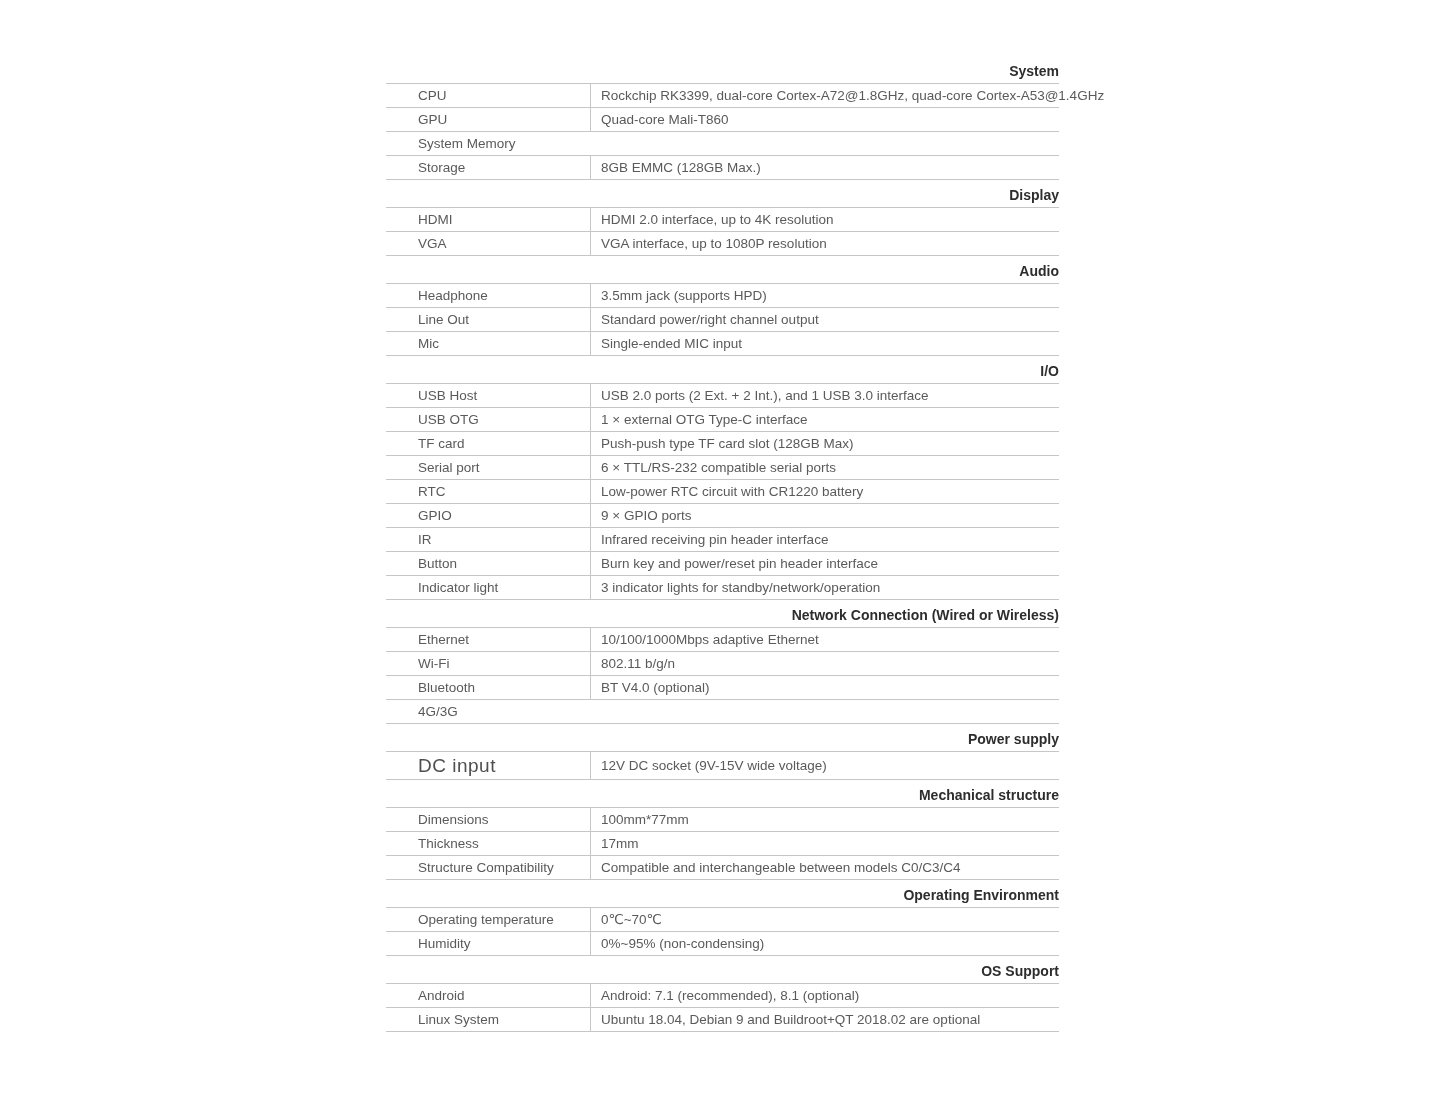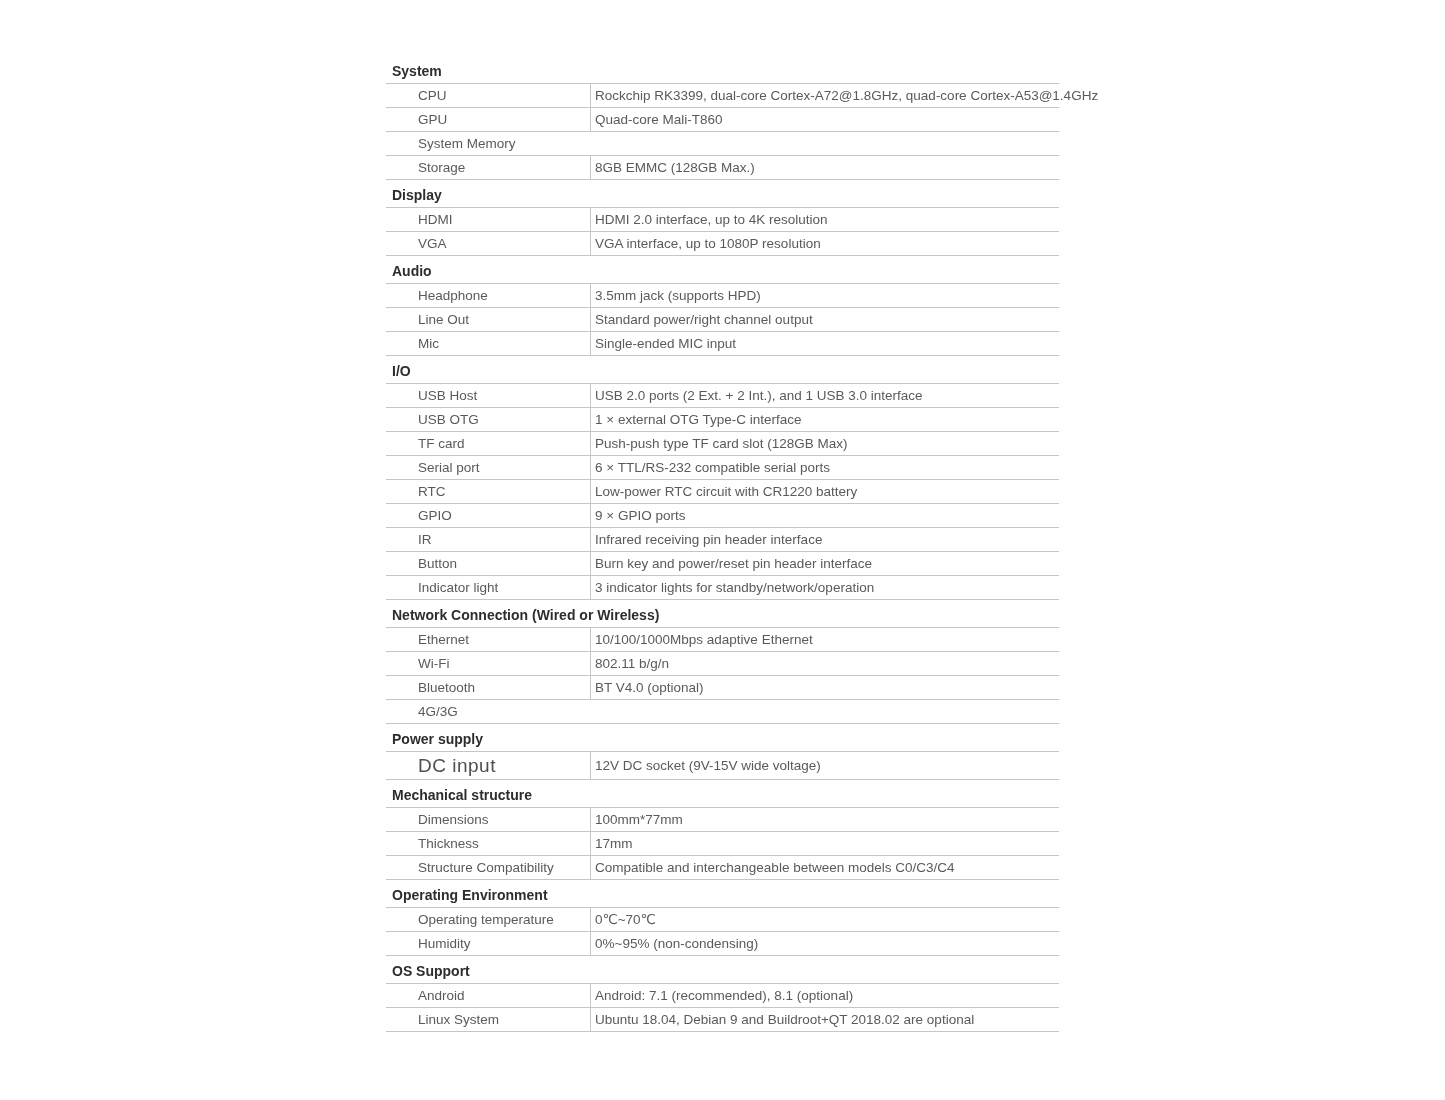--- a/index.html
+++ b/index.html
@@ -16,21 +16,21 @@
     overflow: hidden;
   }
   .spec-table {
     position: absolute;
     left: 386px;
     top: 60px;
     width: 673px;
     color: #5a5a5a;
     font-size: 13.5px;
   }
-  .spec-section { margin-top: 4px; }
+  .spec-section { margin-top: 4px; text-align: right; }
   .spec-section:first-child { margin-top: 0; }
   .section-title {
     font-weight: 700;
     font-size: 14px;
     color: #2d2d2d;
     padding: 3px 0 4px 6px;
     border-bottom: 1px solid #c6c6c6;
     line-height: 16px;
   }
   .spec-row {
@@ -47,21 +47,21 @@
   }
   .cell.label {
     width: 147px;
     flex: 0 0 147px;
     padding-left: 7px;
     color: #5a5a5a;
   }
   .cell.value {
     flex: 1 1 auto;
     border-left: 1px solid #c6c6c6;
-    padding-left: 4px;
+    padding-left: 10px;
     white-space: nowrap;
     color: #5a5a5a;
   }
   .spec-row.large-label { min-height: 27px; }
   .spec-row.large-label .cell.label {
     font-size: 19px;
     letter-spacing: 0.5px;
     color: #4f4f4f;
   }
 </style>

